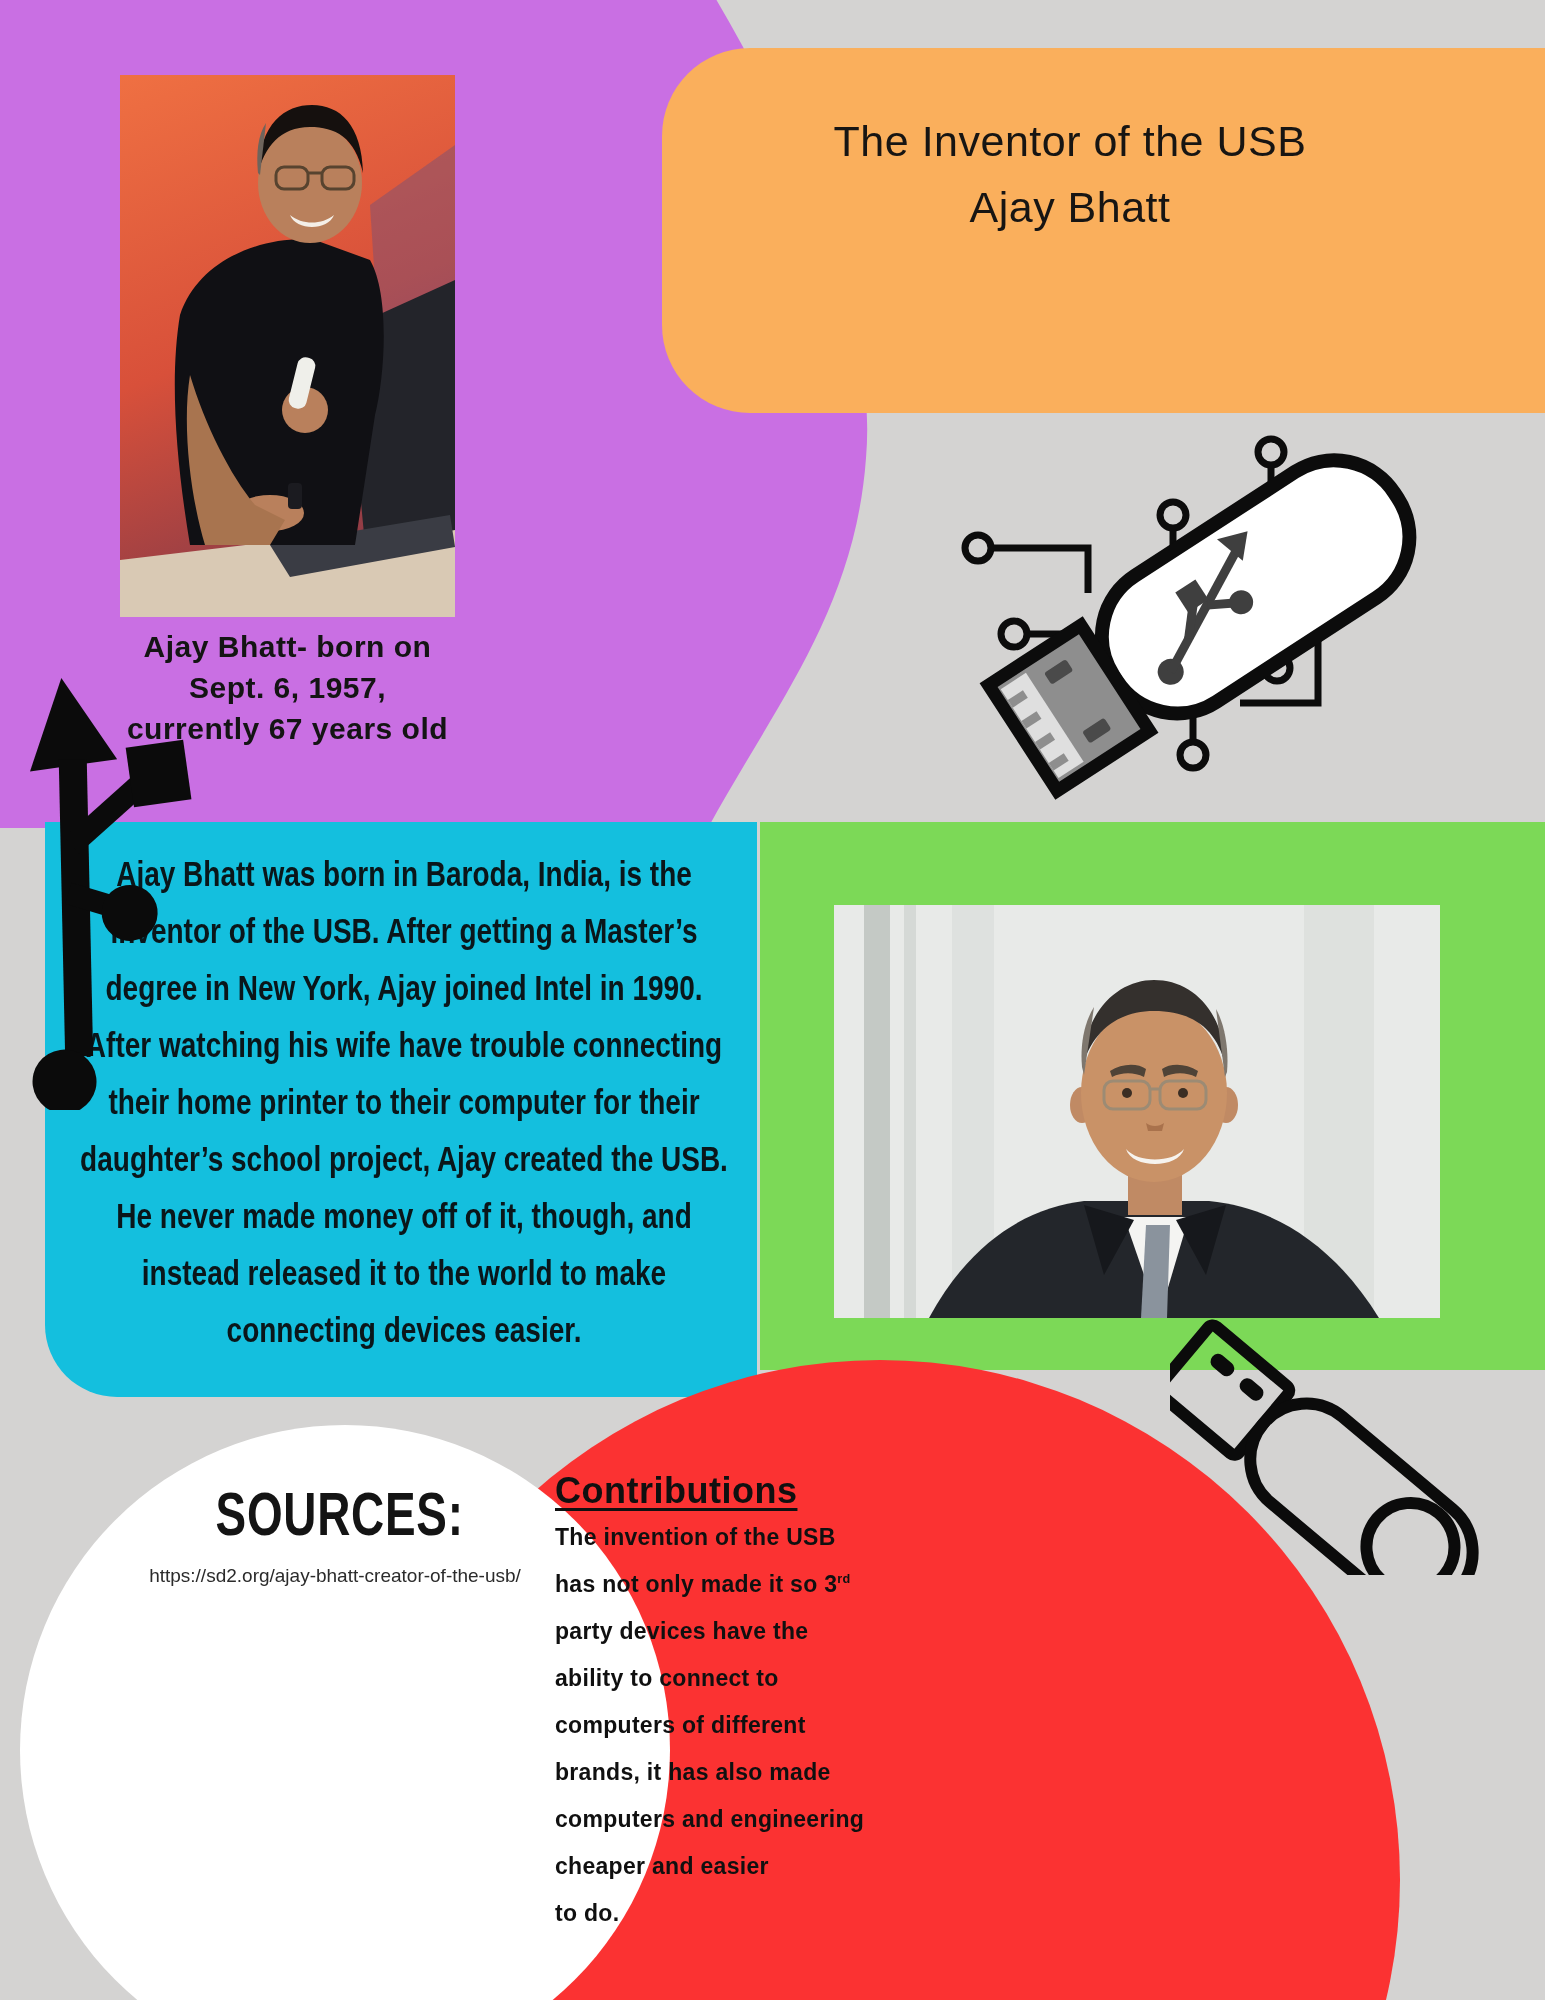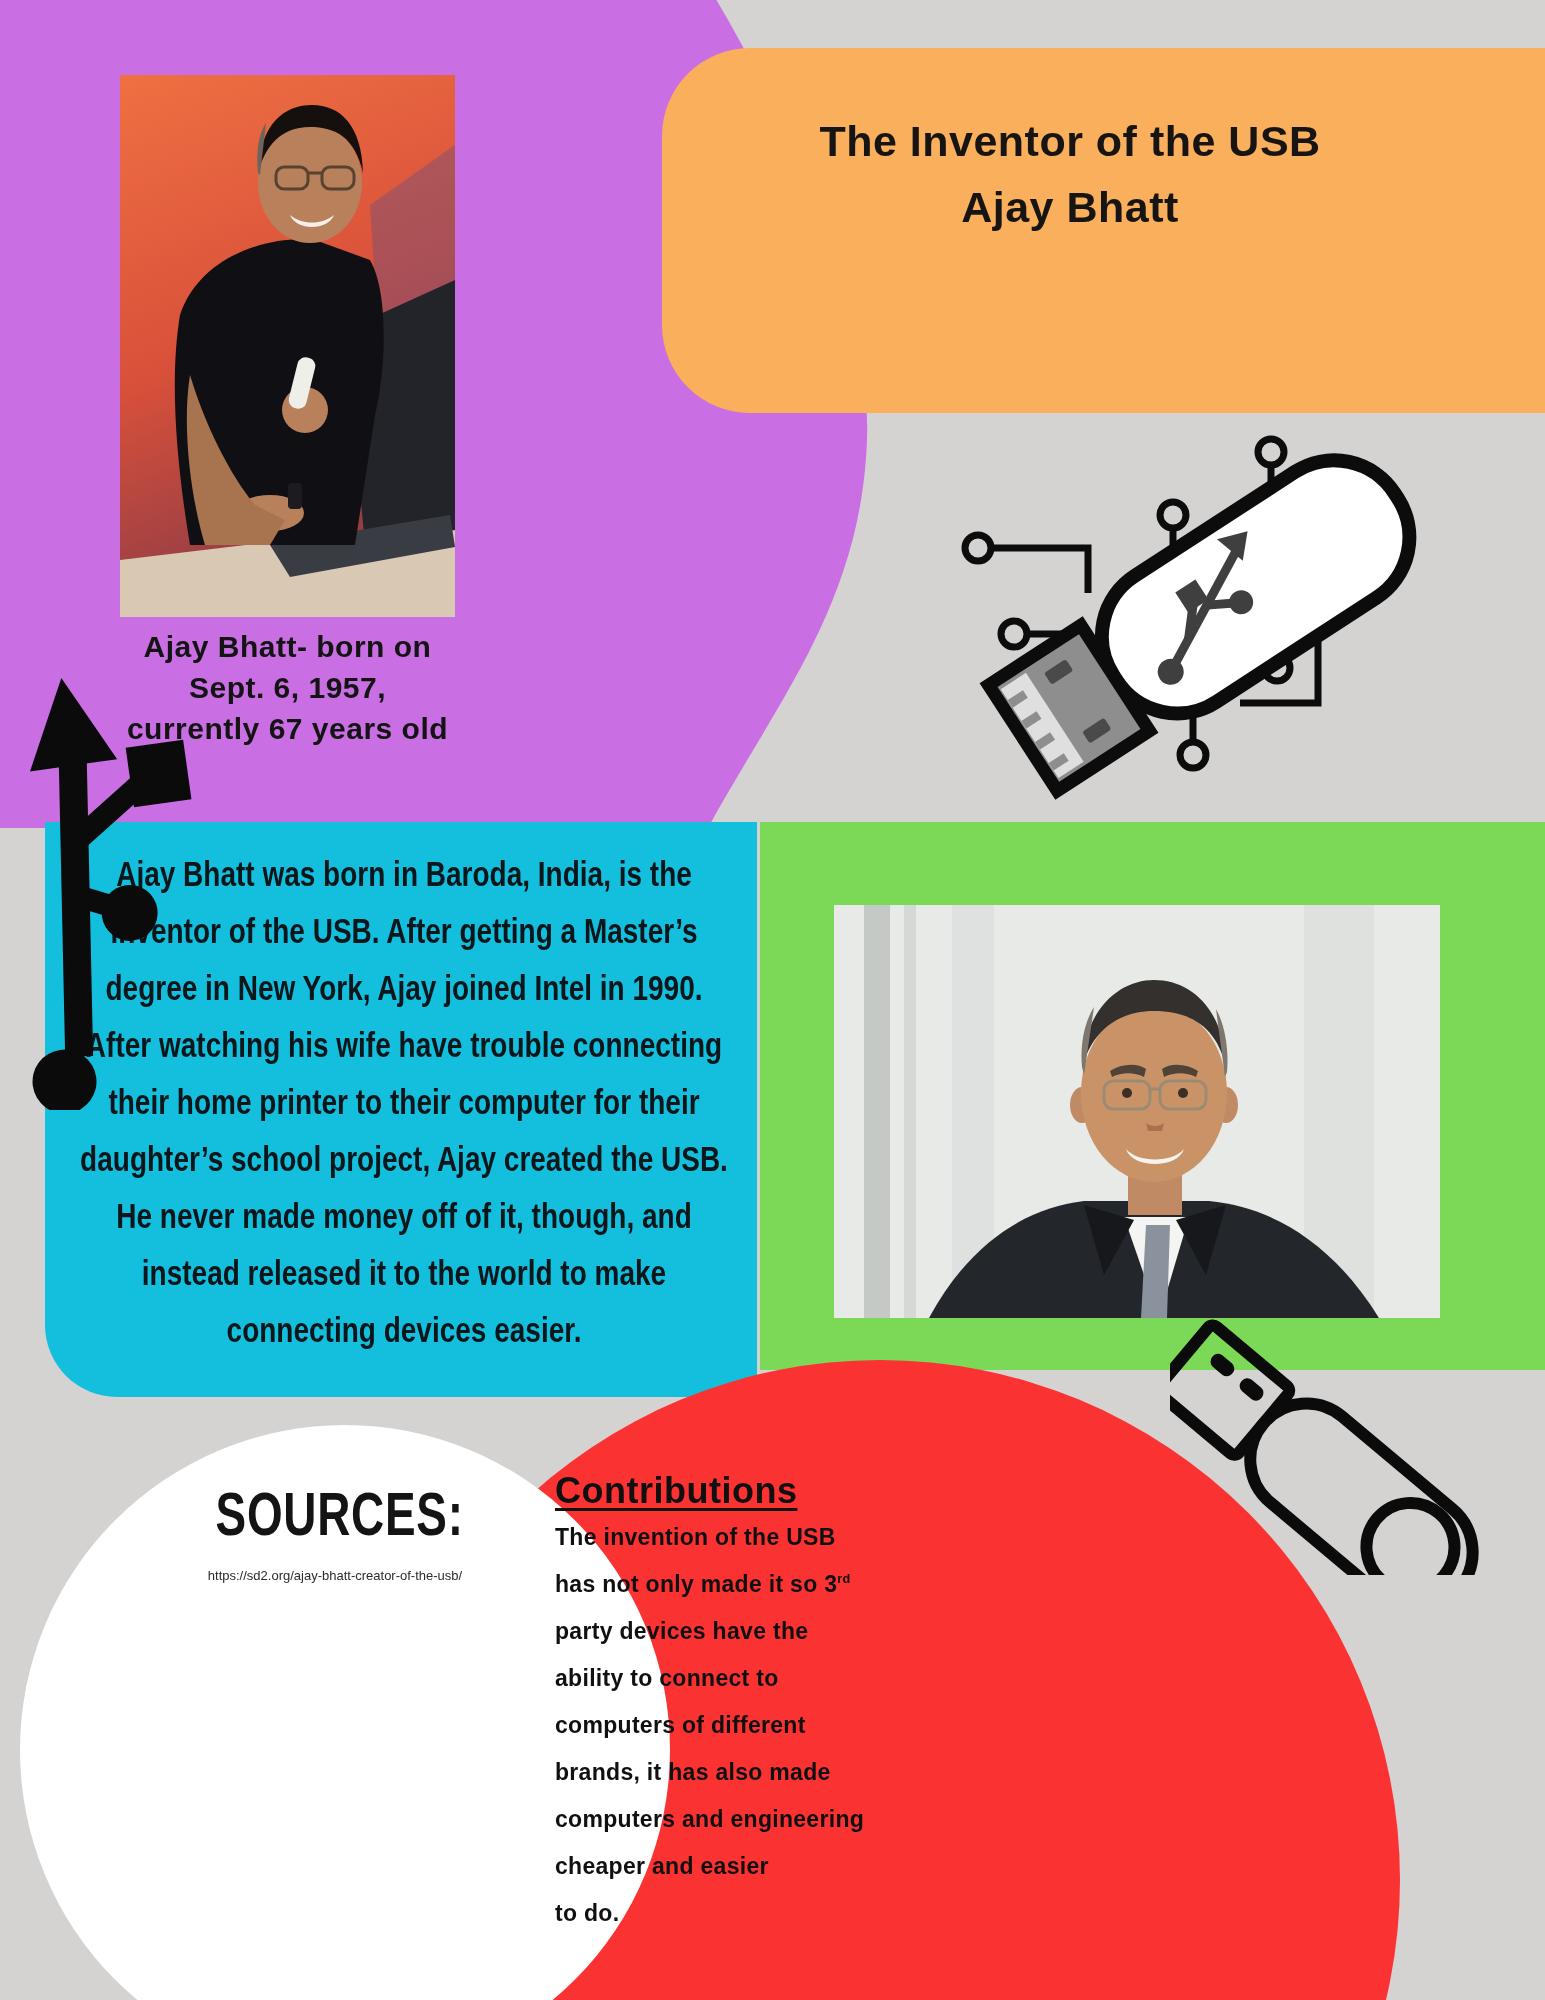--- a/index.html
+++ b/index.html
@@ -15,21 +15,21 @@
   #purple-blob{left:0;top:0;width:900px;height:860px;}
 
   
   #title-card{
     left:662px;top:48px;width:883px;height:365px;
     background:#FAAF5C;border-radius:88px 0 0 88px;
   }
   #title-text{
     left:690px;top:108px;width:760px;
     text-align:center;font-size:43px;line-height:66px;color:#171513;
-    font-weight:700;letter-spacing:.5px;
+    font-weight:400;letter-spacing:.5px;
   }
 
   
   #photo-1{left:120px;top:75px;width:335px;height:542px;overflow:hidden;}
   #caption-1{
     left:95px;top:626px;width:385px;text-align:center;
     font-weight:700;font-size:30px;line-height:41px;color:#141414;
     letter-spacing:.5px;
   }
 
@@ -59,21 +59,21 @@
     background:#FFFFFF;
   }
 
   
   #sources-heading-wrap{left:95px;top:1478px;width:490px;text-align:center;}
   #sources-heading{
     display:inline-block;font-weight:700;font-size:62px;color:#141414;
     transform:scaleX(0.74);transform-origin:50% 50%;letter-spacing:1px;
   }
   #sources-list{left:85px;top:1563px;width:500px;text-align:center;
-    font-size:13px;line-height:26px;color:#2B2B2B;}
+    font-size:19px;line-height:26px;color:#2B2B2B;}
   .source-item{margin-bottom:22px;}
 
   
   #contrib-block{left:555px;top:1468px;width:640px;color:#101010;}
   #contrib-heading{
     font-weight:700;font-size:36px;line-height:46px;
     text-decoration:underline;text-underline-offset:5px;
     text-decoration-thickness:3px;letter-spacing:.5px;
   }
   #contrib-body{

